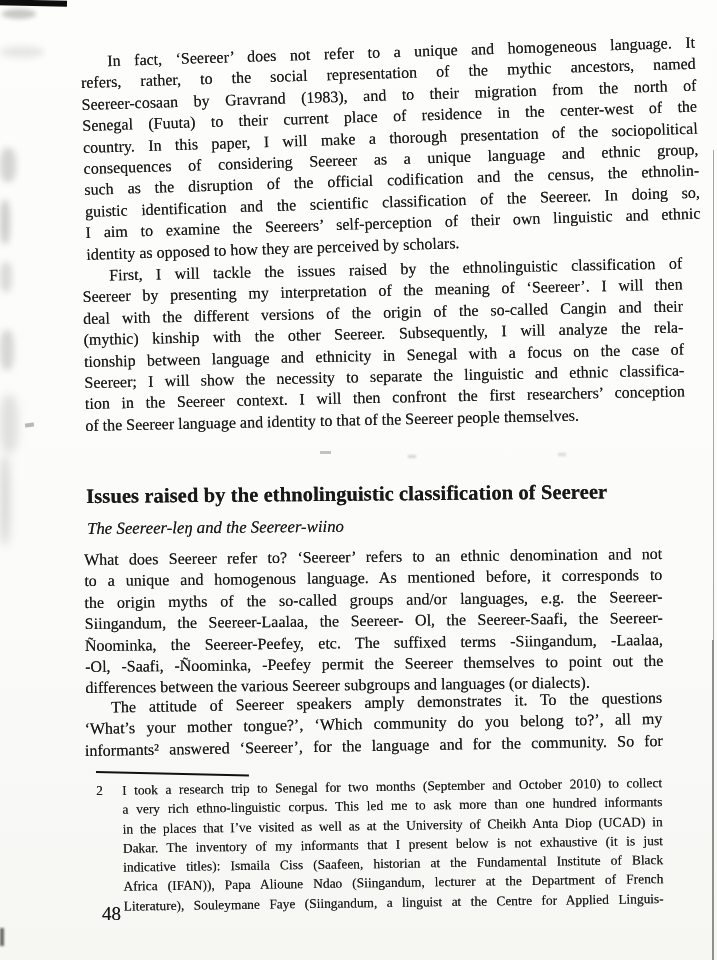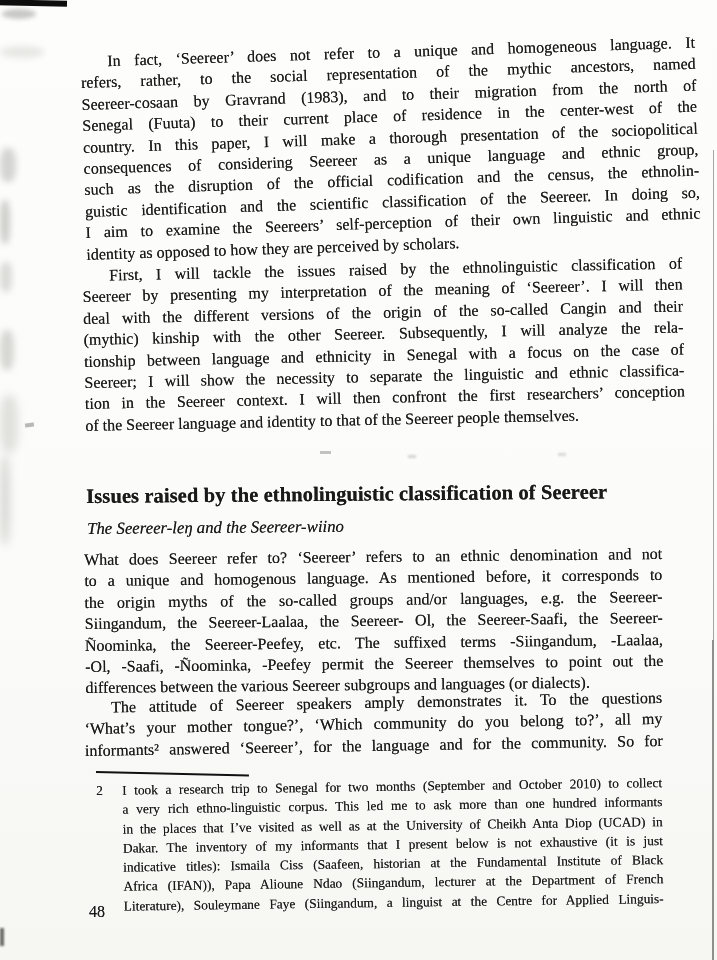--- a/index.html
+++ b/index.html
@@ -43,21 +43,21 @@
   #para2{left:82px;top:265px;width:600px;}
   #para3{left:84px;top:549px;width:578px;}
   #para4{left:84px;top:697px;width:578px;}
   #fn-rule{
     left:96px;top:771px;width:153px;height:2.4px;
     background:#111;transform:rotate(1.3deg);transform-origin:0 0;
   }
   #footnote{left:96px;top:781px;width:566px;padding-left:26px;box-sizing:border-box;}
   #fn-marker{position:absolute;left:0;top:0;width:20px;text-align:left;}
   #page-number{
-    left:89px;top:903px;font-size:16px;
+    left:102px;top:903px;font-size:19px;
     text-shadow:0 0 .4px rgba(25,25,25,.8);
   }
   
   .art{position:absolute;pointer-events:none;}
   #art-topbar{left:-3px;top:0;width:70px;height:5.5px;background:#0d0d0d;transform:rotate(1.2deg);filter:blur(.3px);}
   #art-topsmudge{left:2px;top:9px;width:34px;height:10px;background:#c8c8c6;filter:blur(2px);border-radius:50%;}
   #art-smudge2{left:0;top:46px;width:44px;height:12px;background:#e6e6e3;filter:blur(3px);border-radius:50%;}
   #art-l1{left:0;top:148px;width:16px;height:34px;background:#d4d4d2;filter:blur(3px);border-radius:40%;}
   #art-l2{left:0;top:200px;width:10px;height:44px;background:#cdcdca;filter:blur(3px);border-radius:40%;}
   #art-l3{left:0;top:262px;width:12px;height:30px;background:#dadad7;filter:blur(3px);border-radius:40%;}

